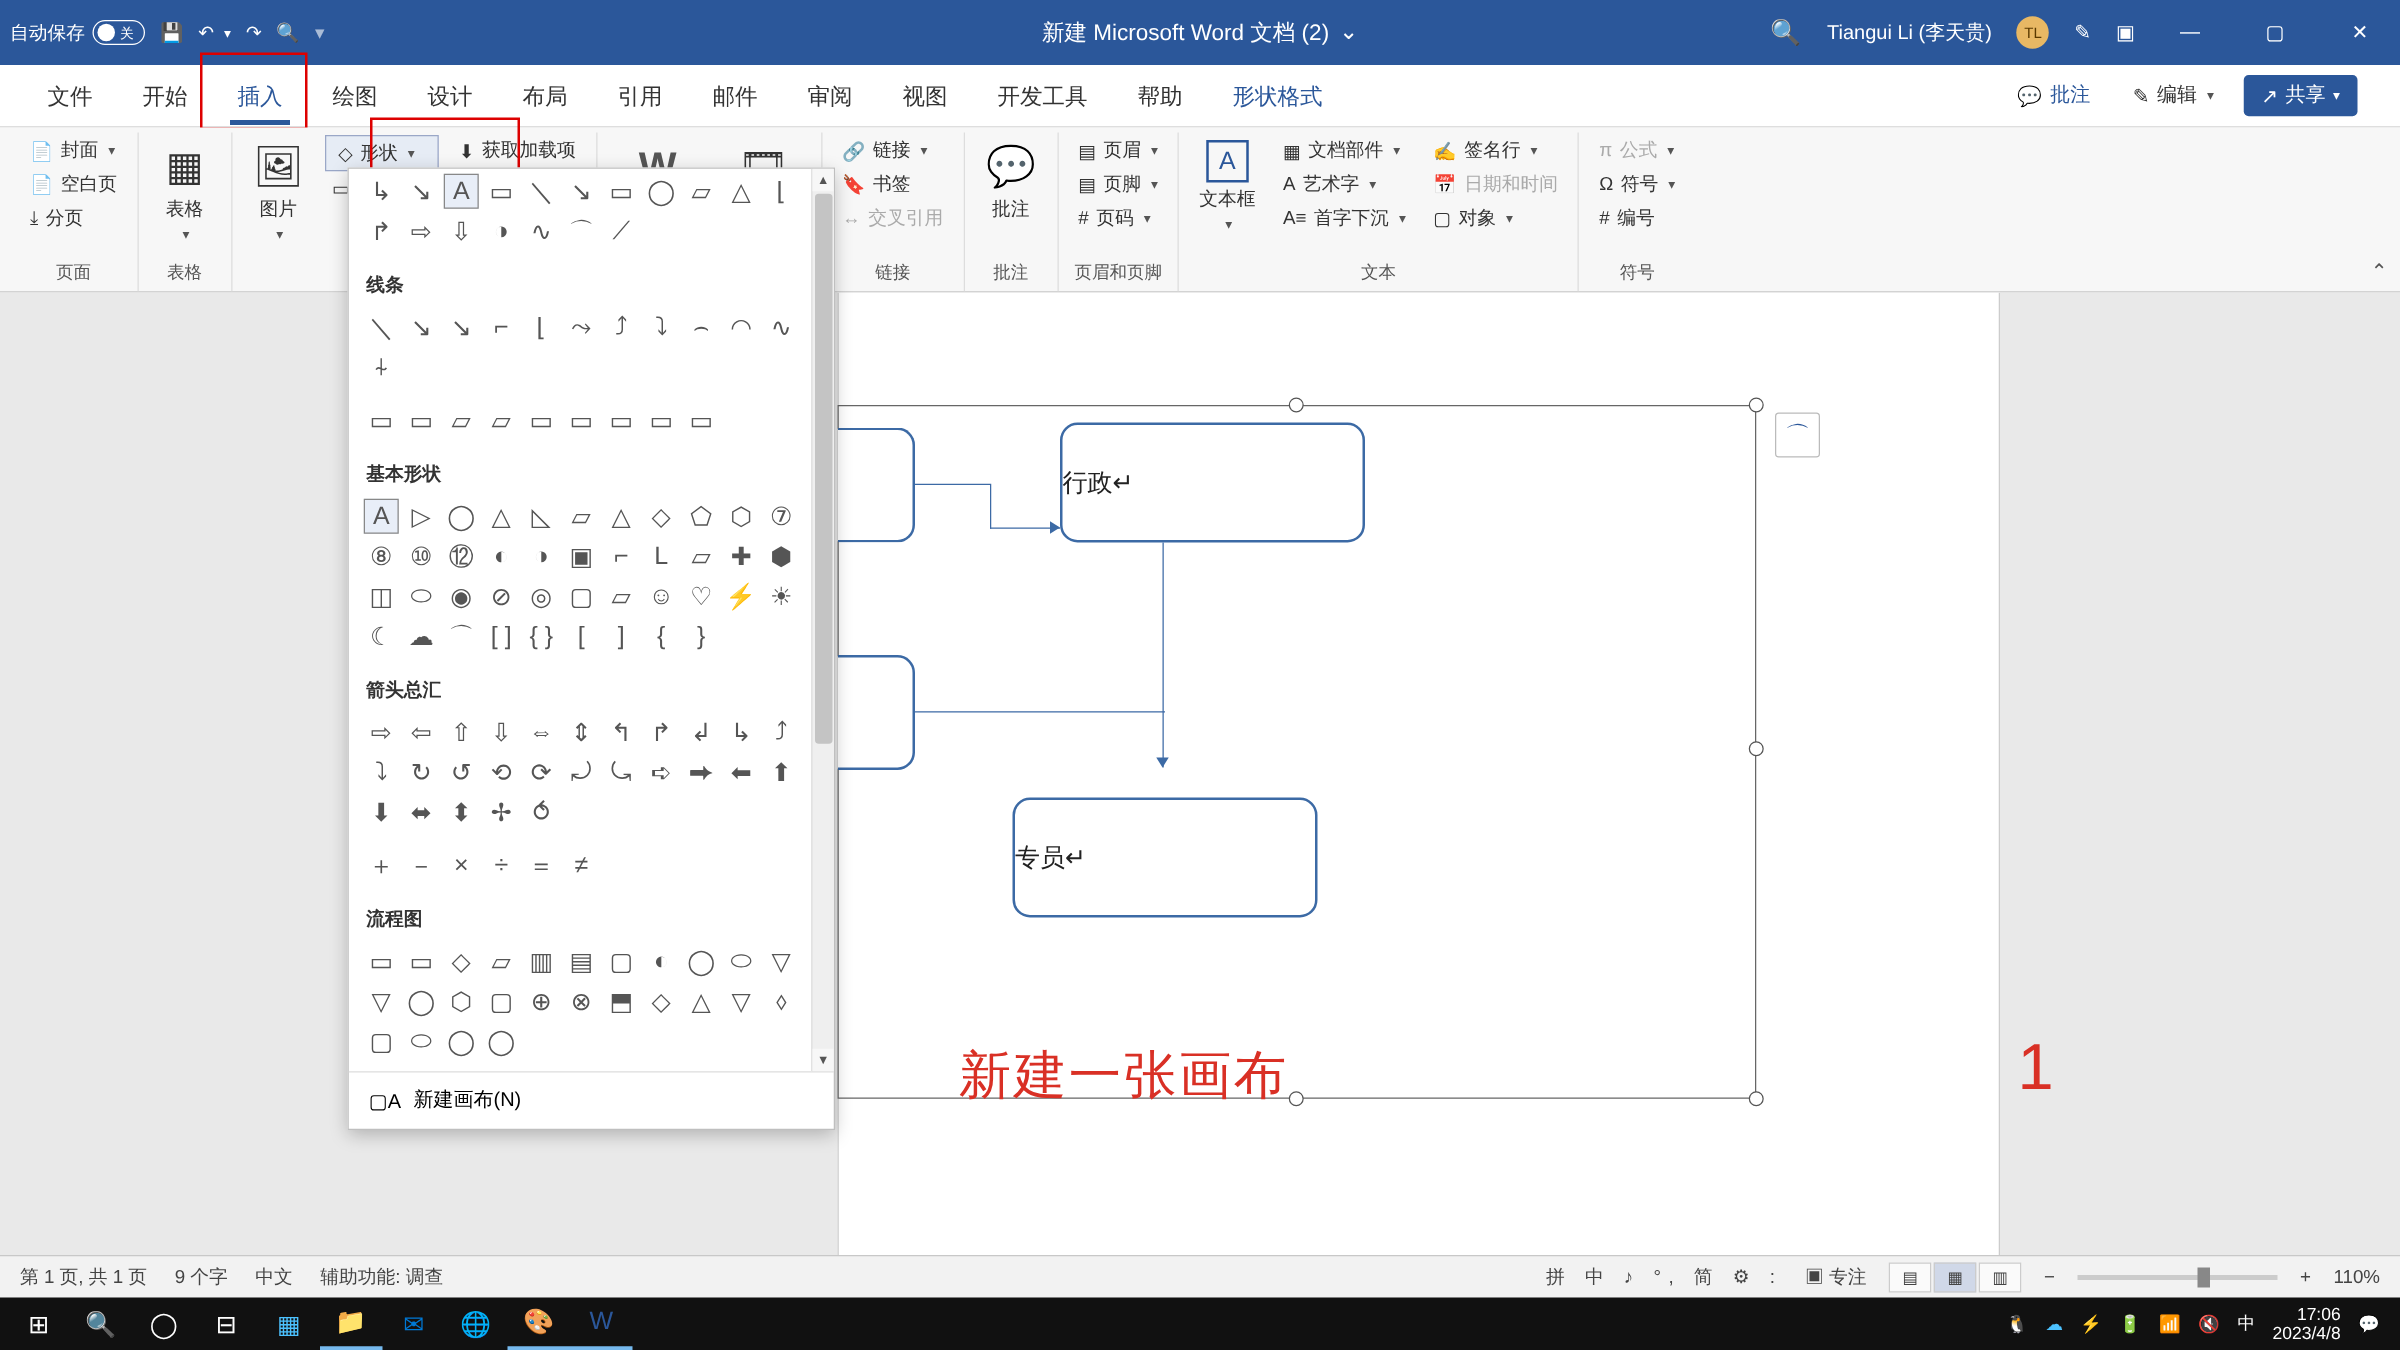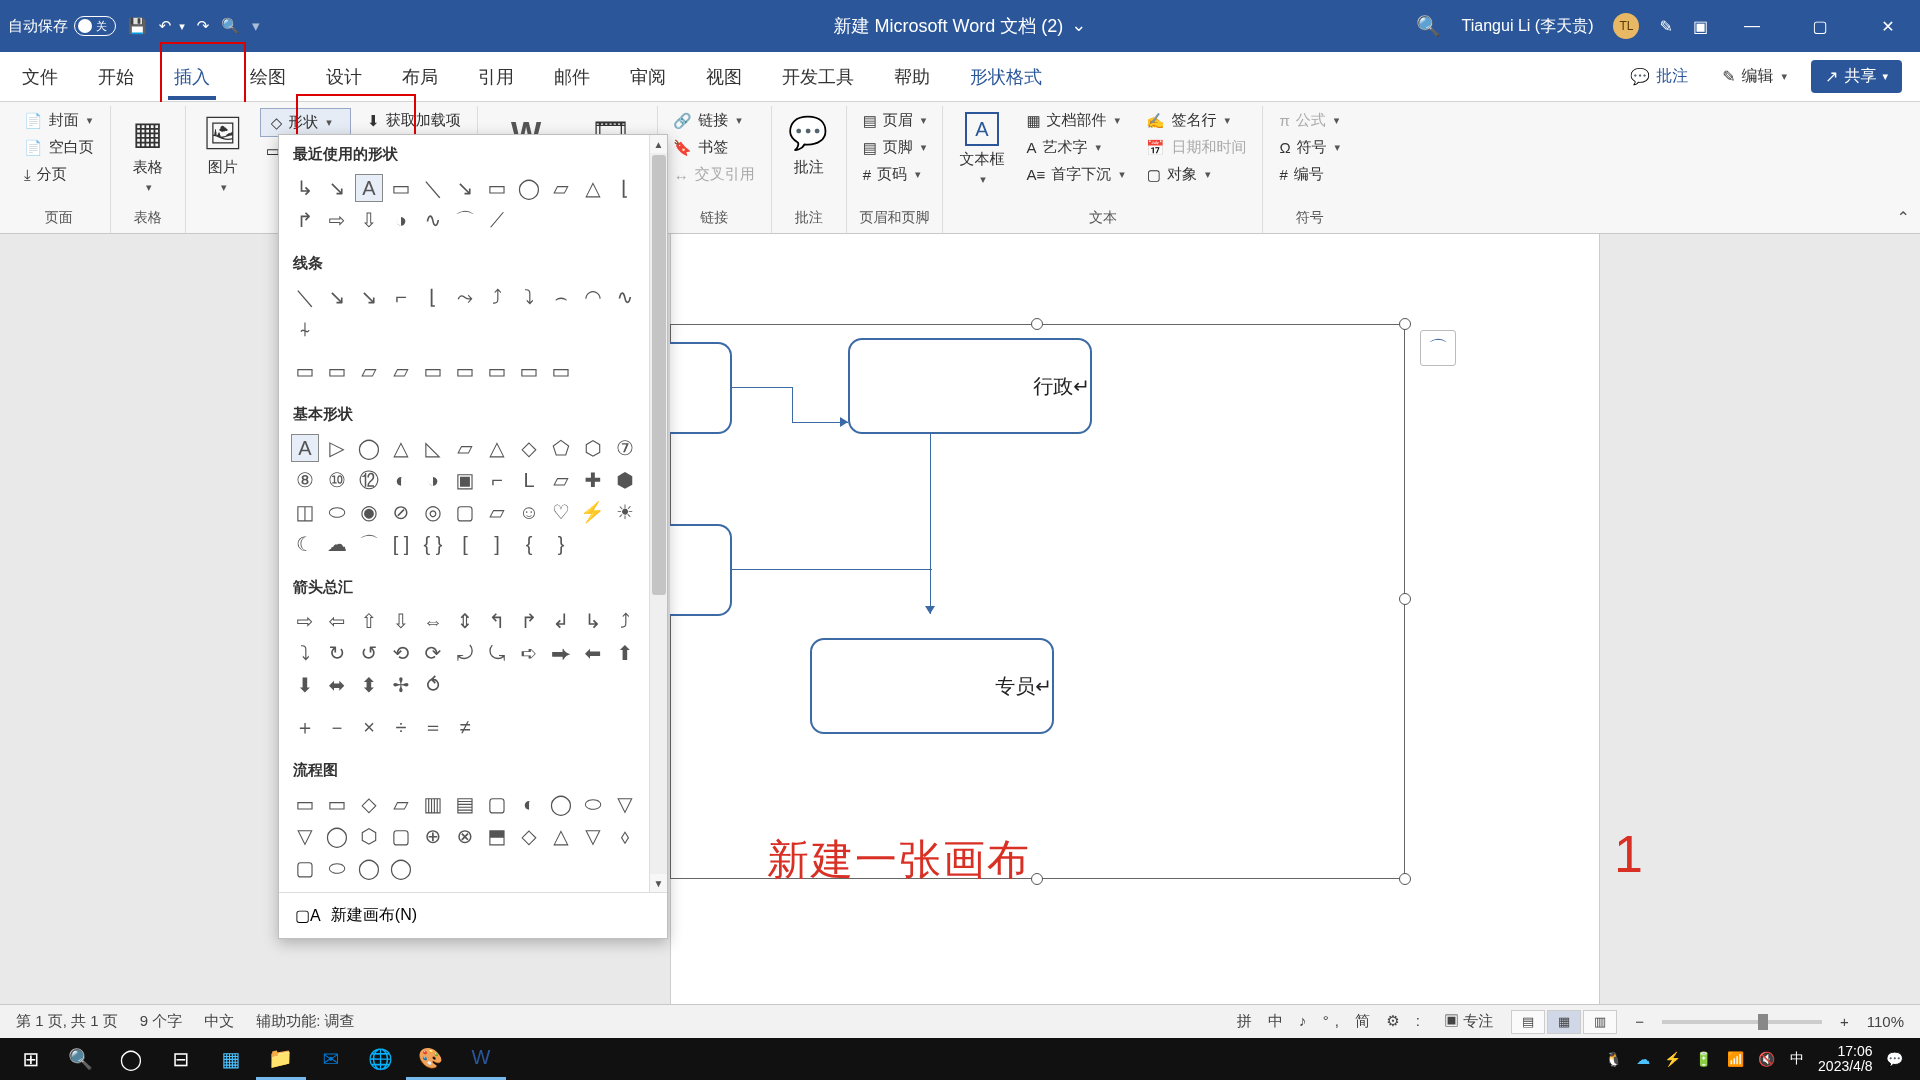--- a/index.html
+++ b/index.html
@@ -11,21 +11,21 @@
 .qat-item { color: #fff; font-size: 15px; display: flex; align-items: center; gap: 6px; }
 .toggle { width: 42px; height: 20px; border: 1px solid #fff; border-radius: 10px; position: relative; display: inline-flex; align-items: center; }
 .toggle-knob { width: 14px; height: 14px; border-radius: 50%; background: #fff; margin-left: 3px; }
 .toggle-label { font-size: 11px; color: #fff; margin-left: 4px; }
 .title-center { position: absolute; left: 50%; transform: translateX(-50%); display: flex; align-items: flex-start; gap: 8px; font-size: 18px; }
 .title-right { margin-left: auto; display: flex; align-items: center; gap: 20px; }
 .avatar { width: 26px; height: 26px; border-radius: 50%; background: #e8b864; color: #5a3a00; font-size: 12px; display: flex; align-items: center; justify-content: center; }
 .winbtn { width: 48px; height: 40px; display: flex; align-items: center; justify-content: center; font-size: 16px; }
 
 
-.ribbon-tabs { height: 50px; background: #fff; border-bottom: 1px solid #d4d4d4; display: flex; align-items: center; padding: 0 18px; gap: 32px; font-size: 18px; color: #333; position: relative; }
+.ribbon-tabs { height: 50px; background: #fff; border-bottom: 1px solid #d4d4d4; display: flex; align-items: center; padding: 0 34px; gap: 32px; font-size: 18px; color: #333; position: relative; }
 .ribbon-tab { padding: 10px 4px; cursor: pointer; position: relative; }
 .ribbon-tab.active { color: #2b579a; }
 .ribbon-tab.active::after { content: ""; position: absolute; bottom: -1px; left: -2px; right: -2px; height: 4px; background: #2b579a; }
 .ribbon-tab.accent { color: #2b579a; }
 .ribbon-right { margin-left: auto; display: flex; align-items: center; gap: 14px; font-size: 16px; }
 .rbtn { display: flex; align-items: center; gap: 6px; padding: 6px 10px; }
 .rbtn.comments { color: #2b579a; border: none; }
 .rbtn.share { background: #2b579a; color: #fff; border-radius: 4px; padding: 6px 14px; }
 
 
@@ -56,21 +56,21 @@
 .scroll-btn { height: 18px; display: flex; align-items: center; justify-content: center; font-size: 10px; color: #555; background: #f7f7f7; }
 .scroll-thumb { position: absolute; top: 20px; width: 14px; left: 2px; height: 440px; background: #c4c4c4; border-radius: 3px; }
 .shapes-footer { border-top: 1px solid #ddd; padding: 12px 16px; display: flex; align-items: center; gap: 10px; font-size: 16px; }
 
 
 .doc-area { position: absolute; left: 0; right: 0; top: 234px; bottom: 56px; background: #e9e9e9; overflow: hidden; }
 .page { position: absolute; left: 670px; top: 0; width: 930px; height: 100%; background: #fff; border-left: 1px solid #ccc; border-right: 1px solid #ccc; }
 .draw-canvas { position: absolute; left: 670px; top: 90px; width: 735px; height: 555px; border: 1px solid #666; background: #fff; }
 .sel-handle { position: absolute; width: 12px; height: 12px; border: 1px solid #555; background: #fff; border-radius: 50%; transform: translate(-50%, -50%); }
 .layout-btn { position: absolute; width: 36px; height: 36px; border: 1px solid #bbb; background: #fff; display: flex; align-items: center; justify-content: center; font-size: 20px; color: #2b579a; border-radius: 3px; }
-.flow-box { position: absolute; border: 2px solid #3c6aa5; border-radius: 14px; background: #fff; display: flex; align-items: center; justify-content: flex-end; font-size: 20px; color: #222; }
+.flow-box { position: absolute; border: 2px solid #3c6aa5; border-radius: 14px; background: #fff; display: flex; align-items: center; justify-content: flex-start; font-size: 20px; color: #222; }
 .conn-line { position: absolute; background: #3c6aa5; }
 .annotation-text { position: absolute; color: #d93025; font-size: 42px; font-weight: 500; letter-spacing: 2px; margin-left: 43px; }
 .big-number { position: absolute; color: #d93025; font-size: 52px; font-weight: 400; }
 
 
 .statusbar { position: absolute; left: 0; right: 0; bottom: 42px; height: 34px; background: #f2f2f2; border-top: 1px solid #c8c8c8; display: flex; align-items: center; padding: 0 16px; font-size: 15px; color: #444; gap: 22px; }
 .status-right { margin-left: auto; display: flex; align-items: center; gap: 18px; }
 .view-btns { display: flex; gap: 2px; }
 .view-btn { width: 34px; height: 24px; border: 1px solid #ccc; display: flex; align-items: center; justify-content: center; font-size: 13px; background: #fafafa; }
 .view-btn.active { background: #d0d8e8; }
@@ -262,21 +262,20 @@
       </div>
     </div>
     <div class="rgroup-label">符号</div>
   </div>
 
   <div class="collapse-chevron">⌃</div>
 </div>
 
 <div class="shapes-dropdown">
   <div class="shapes-scroll">
-    <div class="shapes-section-title">最近使用的形状</div>
     <div class="shapes-grid">
       <div class="shape-cell">↳</div>
         <div class="shape-cell">↘</div>
         <div class="shape-cell sel">A</div>
         <div class="shape-cell">▭</div>
         <div class="shape-cell">＼</div>
         <div class="shape-cell">↘</div>
         <div class="shape-cell">▭</div>
         <div class="shape-cell">◯</div>
         <div class="shape-cell">▱</div>

